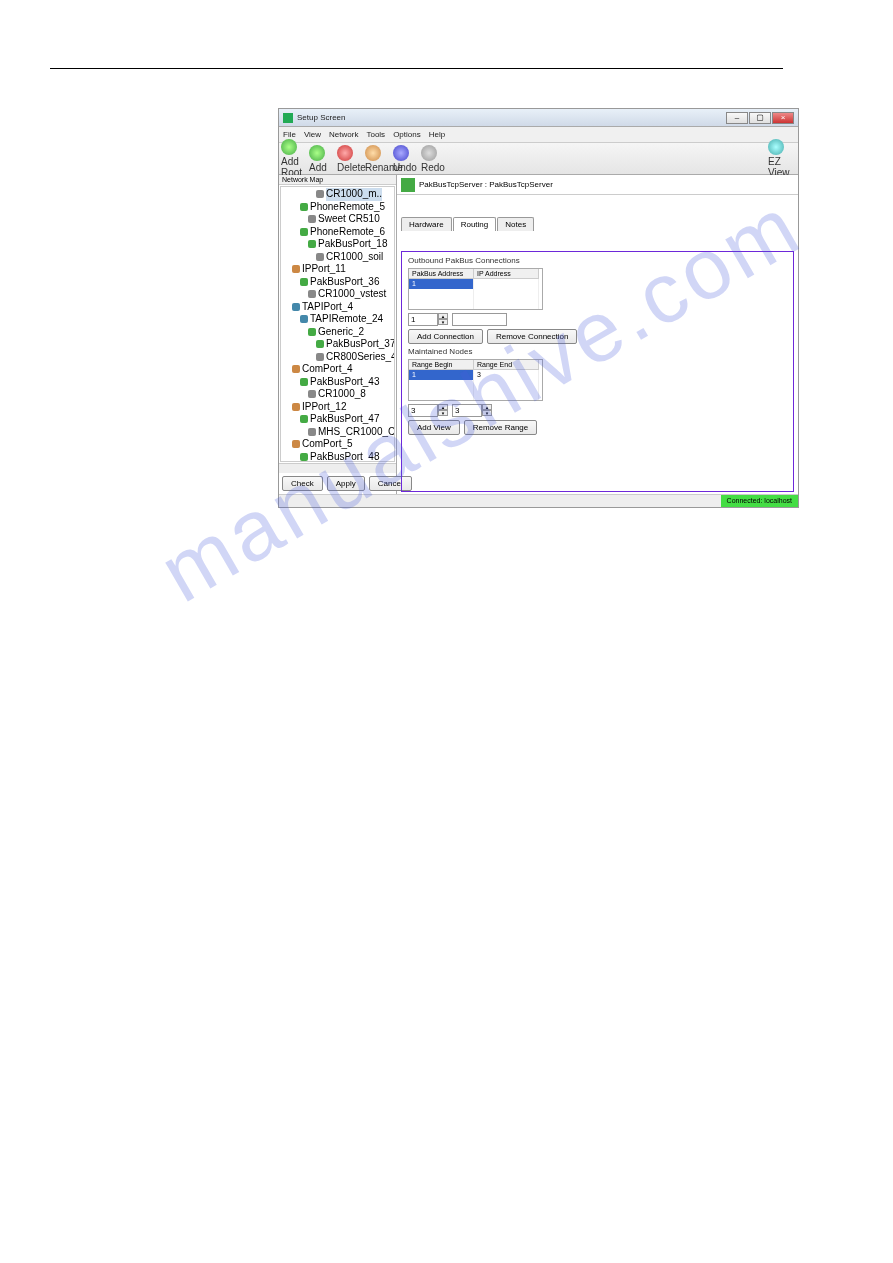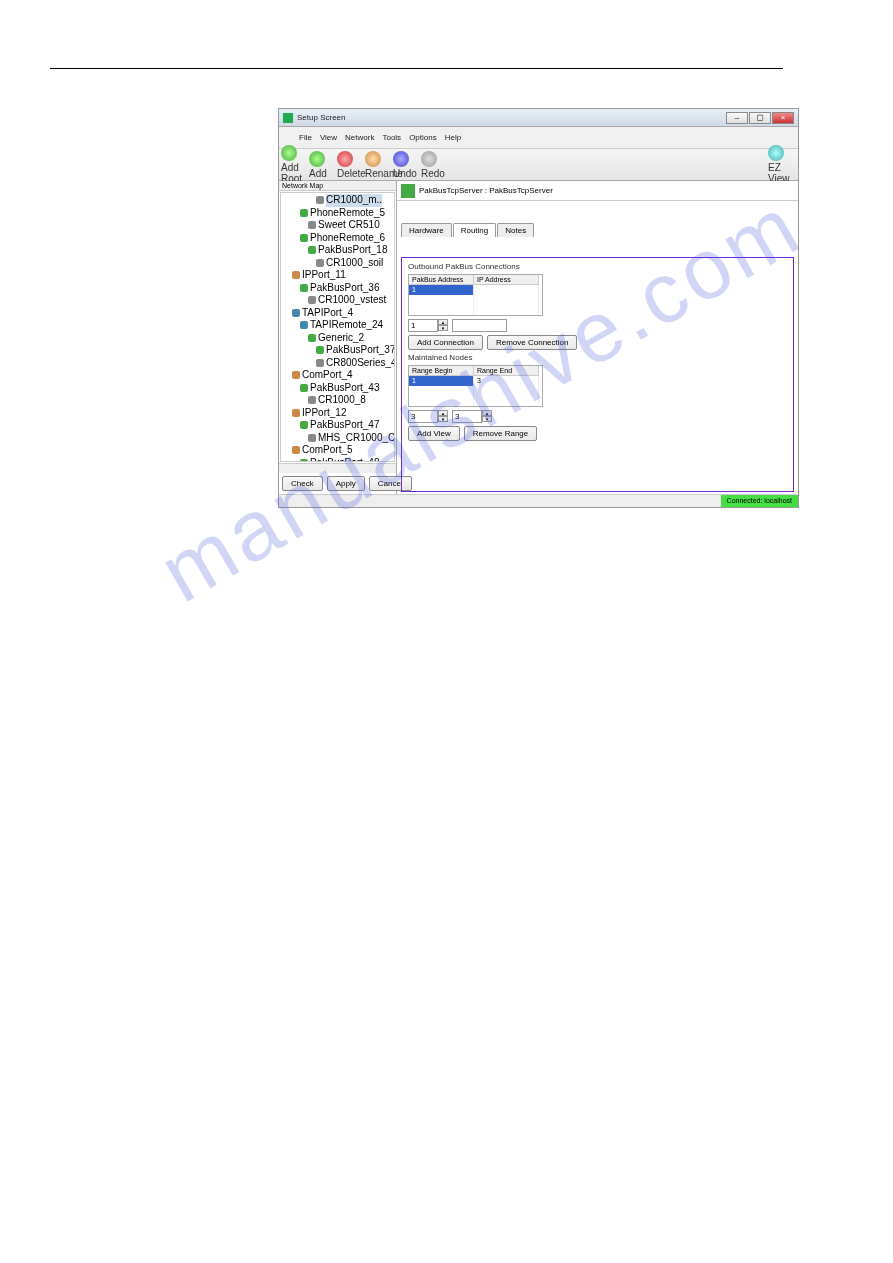--- a/index.html
+++ b/index.html
@@ -37,21 +37,21 @@
     display: flex; align-items: center;
     padding: 0 4px;
     border-bottom: 1px solid #aaa;
   }
   .titlebar-icon { width: 10px; height: 10px; background: #2a5; margin-right: 4px; }
   .titlebar-title { flex: 1; font-size: 8px; color: #222; }
   .winbtns { display: flex; gap: 1px; }
   .winbtn { width: 22px; height: 12px; border: 1px solid #888; background: linear-gradient(#f8f8f8,#e0e0e0); display:flex; align-items:center; justify-content:center; font-size:8px; }
   .winbtn.close { background: linear-gradient(#e88,#c33); color:#fff; }
   
-  .menubar { height: 22px; background: #f0f0f0; display: flex; align-items: center; padding: 0 20px; gap: 8px; border-bottom: 1px solid #ccc; }
+  .menubar { height: 16px; background: #f0f0f0; display: flex; align-items: center; padding: 0 4px; gap: 8px; border-bottom: 1px solid #ccc; }
   .menubar span { font-size: 8px; color: #222; }
   
   .toolbar { height: 32px; background: linear-gradient(#f5f5f5,#e5e5e5); display: flex; align-items: center; padding: 0 2px; border-bottom: 1px solid #aaa; }
   .tbtn { width: 28px; display: flex; flex-direction: column; align-items: flex-start; font-size: 7px; color: #333; gap:1px; }
   .tbtn-ic { width: 16px; height: 16px; border-radius: 8px; }
   .ic-addroot { background: radial-gradient(#af8,#4a4); }
   .ic-add { background: radial-gradient(#af8,#4a4); }
   .ic-delete { background: radial-gradient(#faa,#c33); }
   .ic-rename { background: radial-gradient(#fda,#c84); }
   .ic-undo { background: radial-gradient(#aaf,#44c); }

